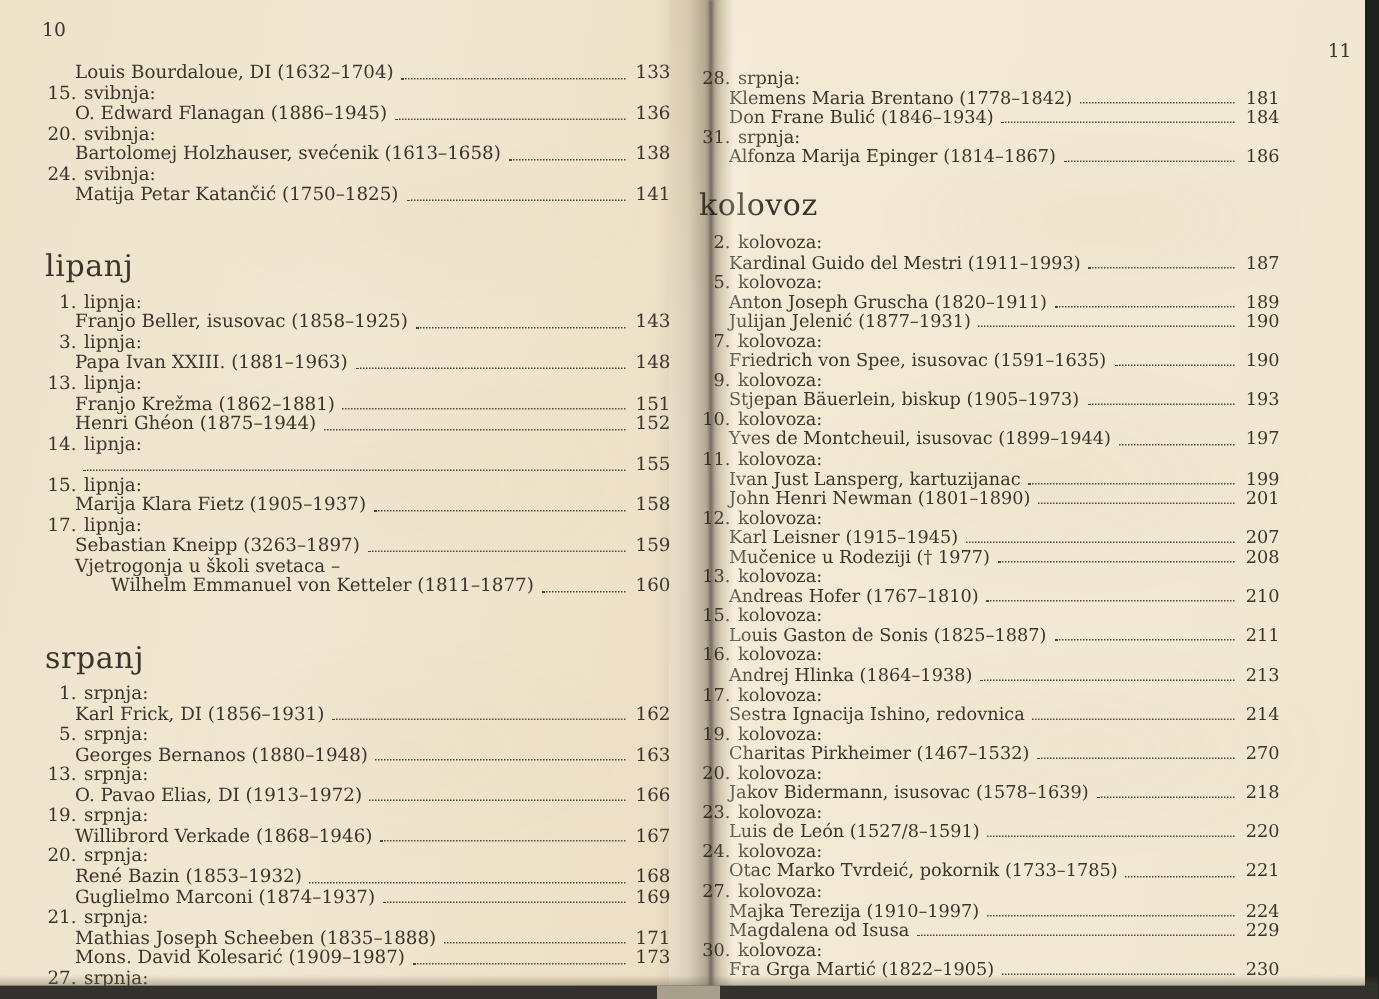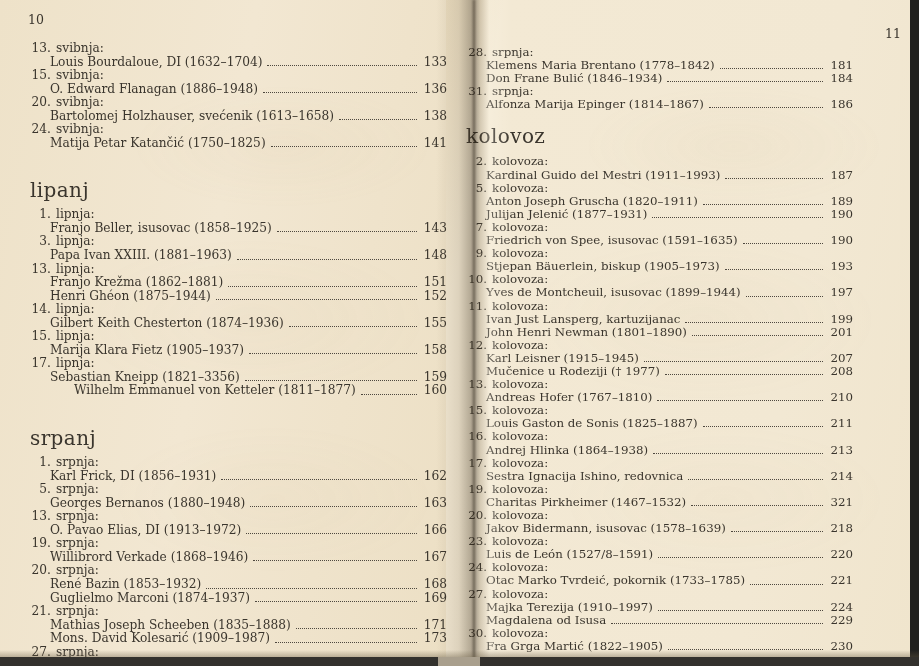--- a/index.html
+++ b/index.html
@@ -52,29 +52,28 @@
   .bottom-band-notch { position:absolute; left:438px; width:42px; bottom:0; height:9px; background:#a99f8d; z-index:6; }
 </style>
 </head>
 <body>
 
 <div class="scan">
   <div class="page page-left">
     <div class="folio folio-left">10</div>
     <div class="content">
         <div class="toc-section">
-          <div class="date-line"><span class="date-num">13.</span><span class="date-month">svibnja:</span></div>
           <div class="entry">
             <span class="entry-text">Louis Bourdaloue, DI (1632–1704)</span>
             <span class="leader"></span>
             <span class="pagenum">133</span>
           </div>
           <div class="date-line"><span class="date-num">15.</span><span class="date-month">svibnja:</span></div>
           <div class="entry">
-            <span class="entry-text">O. Edward Flanagan (1886–1948)</span>
+            <span class="entry-text">O. Edward Flanagan (1886–1945)</span>
             <span class="leader"></span>
             <span class="pagenum">136</span>
           </div>
           <div class="date-line"><span class="date-num">20.</span><span class="date-month">svibnja:</span></div>
           <div class="entry">
             <span class="entry-text">Bartolomej Holzhauser, svećenik (1613–1658)</span>
             <span class="leader"></span>
             <span class="pagenum">138</span>
           </div>
           <div class="date-line"><span class="date-num">24.</span><span class="date-month">svibnja:</span></div>
@@ -104,35 +103,37 @@
             <span class="leader"></span>
             <span class="pagenum">151</span>
           </div>
           <div class="entry">
             <span class="entry-text">Henri Ghéon  (1875–1944)</span>
             <span class="leader"></span>
             <span class="pagenum">152</span>
           </div>
           <div class="date-line"><span class="date-num">14.</span><span class="date-month">lipnja:</span></div>
           <div class="entry">
-            <span class="entry-text">Gilbert Keith Chesterton (1874–1936)</span>
             <span class="leader"></span>
             <span class="pagenum">155</span>
           </div>
           <div class="date-line"><span class="date-num">15.</span><span class="date-month">lipnja:</span></div>
           <div class="entry">
             <span class="entry-text">Marija Klara Fietz (1905–1937)</span>
             <span class="leader"></span>
             <span class="pagenum">158</span>
           </div>
           <div class="date-line"><span class="date-num">17.</span><span class="date-month">lipnja:</span></div>
           <div class="entry">
-            <span class="entry-text">Sebastian Kneipp (1821–3356)</span>
+            <span class="entry-text">Sebastian Kneipp (3263–1897)</span>
             <span class="leader"></span>
             <span class="pagenum">159</span>
+          </div>
+          <div class="entry">
+            <span class="entry-text">Vjetrogonja u školi svetaca –</span>
           </div>
           <div class="entry indent2">
             <span class="entry-text">Wilhelm Emmanuel von Ketteler (1811–1877)</span>
             <span class="leader"></span>
             <span class="pagenum">160</span>
           </div>
         </div>
         <div class="toc-section">
           <div class="section-title">srpanj</div>
           <div class="date-line"><span class="date-num">1.</span><span class="date-month">srpnja:</span></div>
@@ -292,21 +293,21 @@
           <div class="date-line"><span class="date-num">17.</span><span class="date-month">kolovoza:</span></div>
           <div class="entry">
             <span class="entry-text">Sestra Ignacija Ishino, redovnica</span>
             <span class="leader"></span>
             <span class="pagenum">214</span>
           </div>
           <div class="date-line"><span class="date-num">19.</span><span class="date-month">kolovoza:</span></div>
           <div class="entry">
             <span class="entry-text">Charitas Pirkheimer (1467–1532)</span>
             <span class="leader"></span>
-            <span class="pagenum">321</span>
+            <span class="pagenum">270</span>
           </div>
           <div class="date-line"><span class="date-num">20.</span><span class="date-month">kolovoza:</span></div>
           <div class="entry">
             <span class="entry-text">Jakov Bidermann, isusovac (1578–1639)</span>
             <span class="leader"></span>
             <span class="pagenum">218</span>
           </div>
           <div class="date-line"><span class="date-num">23.</span><span class="date-month">kolovoza:</span></div>
           <div class="entry">
             <span class="entry-text">Luis de León (1527/8–1591)</span>

